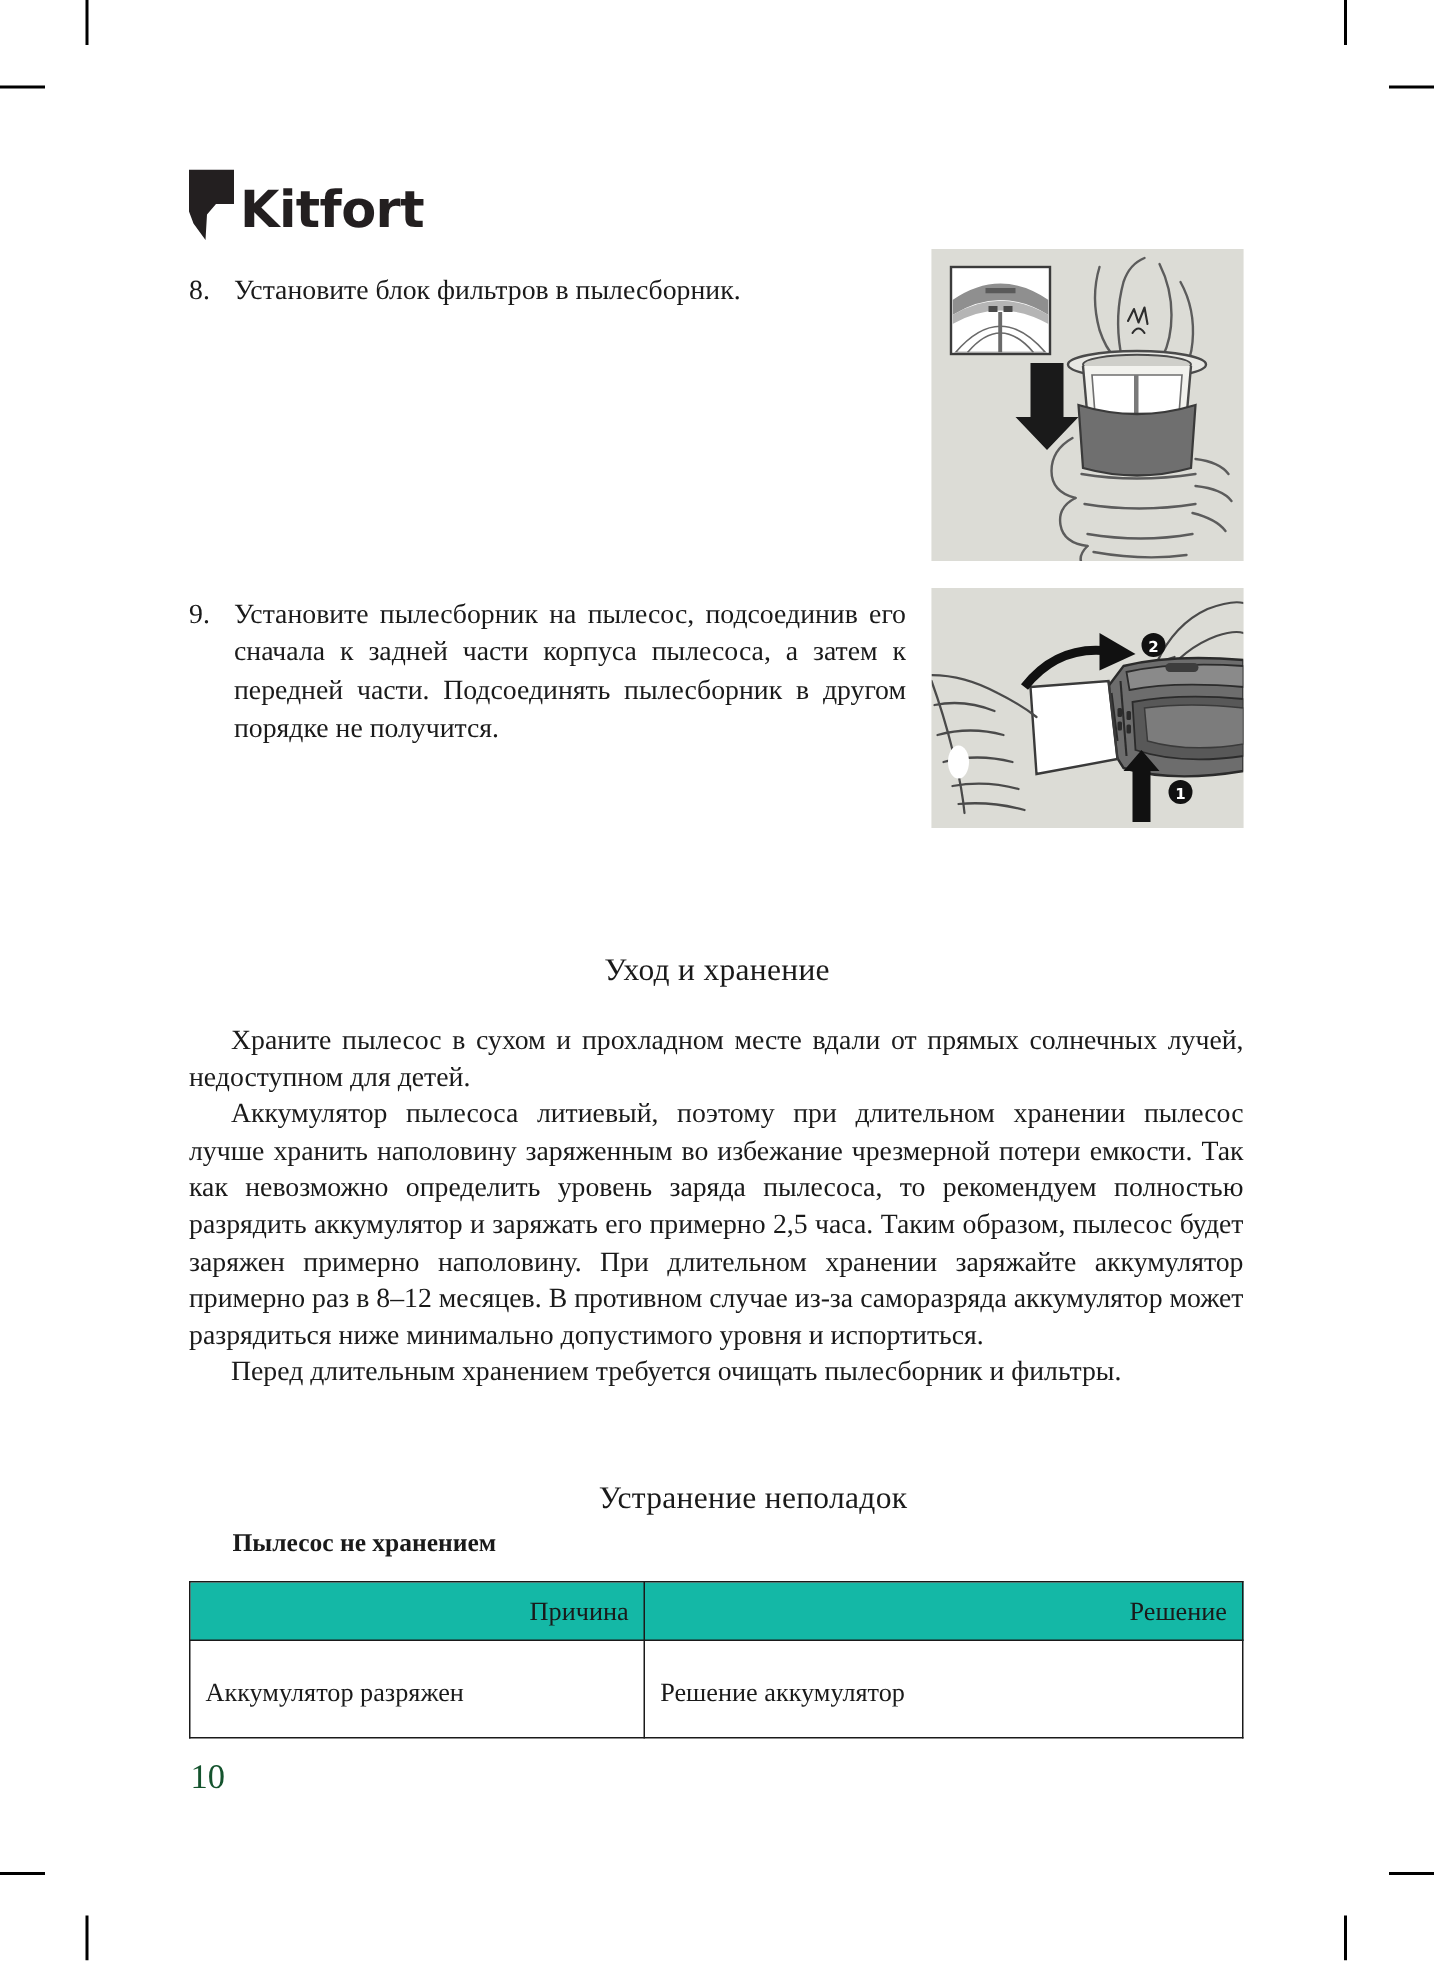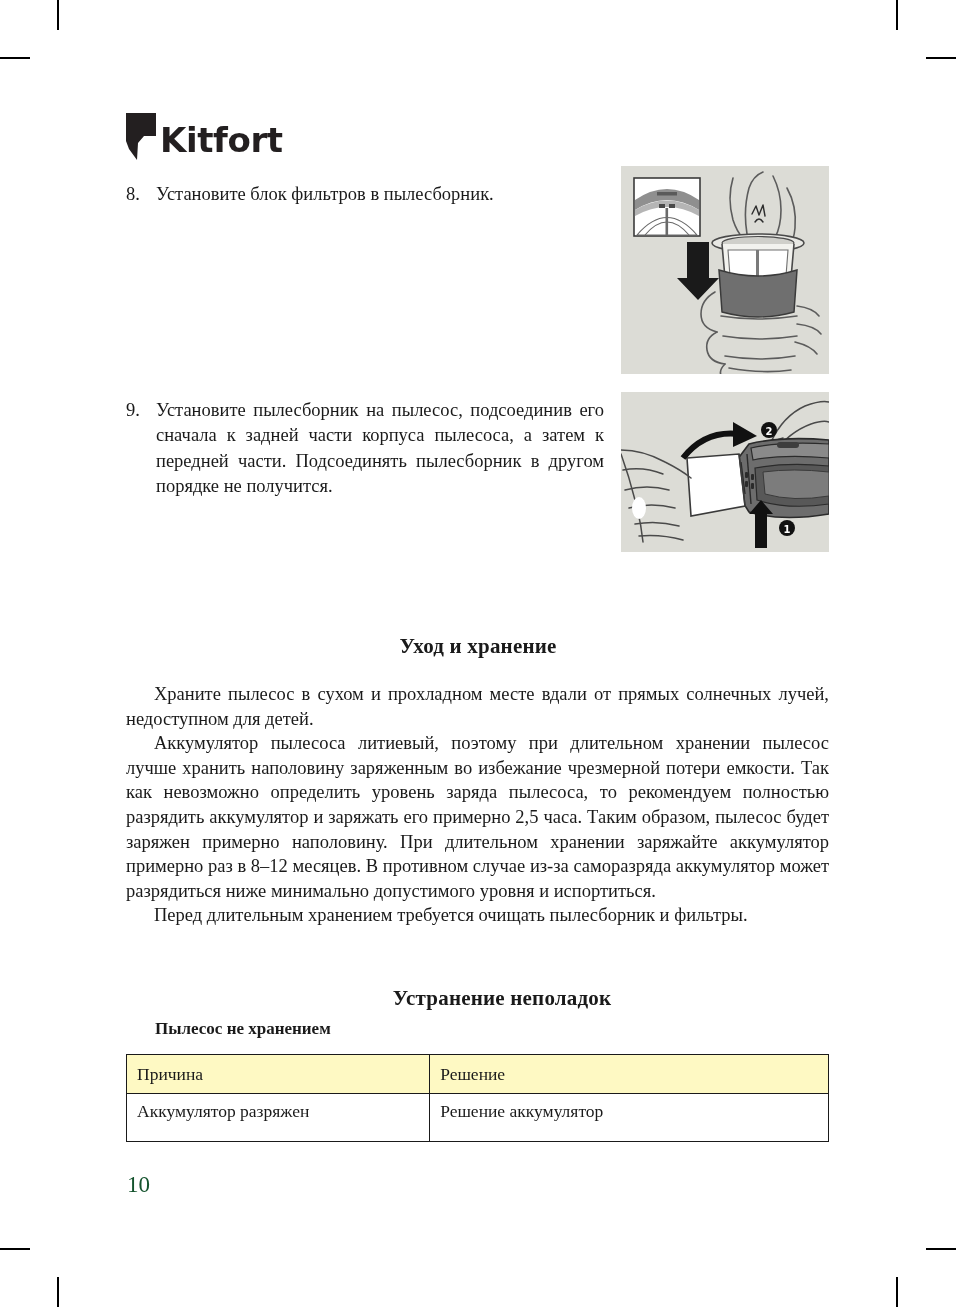--- a/index.html
+++ b/index.html
@@ -100,21 +100,21 @@
   #illus-2 { left: 621px; top: 392px; width: 208px; height: 160px; }
   .illus svg { display: block; width: 100%; height: 100%; }
 
   
   .section-heading {
     position: absolute;
     width: 956px;
     left: 0;
     text-align: center;
     font-size: 21px;
-    font-weight: bold;
+    font-weight: normal;
     letter-spacing: 0.2px;
   }
   #heading-care { top: 634px; }
   #heading-trouble { top: 986px; margin-left: 24px; }
 
   .sub-heading {
     position: absolute;
     left: 155px;
     font-size: 17px;
     font-weight: bold;
@@ -149,30 +149,30 @@
     width: 703px;
     font-size: 17.5px;
   }
   table.troubleshoot th,
   table.troubleshoot td {
     border: 1.5px solid #1a1a1a;
     padding: 6px 10px;
     font-weight: normal;
   }
   table.troubleshoot thead th {
-    background: #fef9c3;
-    text-align: left;
+    background: #14b8a6;
+    text-align: right;
     height: 26px;
     color: #1a1a1a;
   }
   table.troubleshoot tbody td {
     text-align: left;
     height: 34px;
     vertical-align: top;
-    padding-top: 7px;
+    padding-top: 24px;
     background: #ffffff;
   }
   .col-cause  { width: 299px; }
   .col-remedy { width: 404px; }
 
   
   .page-number {
     position: absolute;
     left: 127px;
     top: 1172px;

